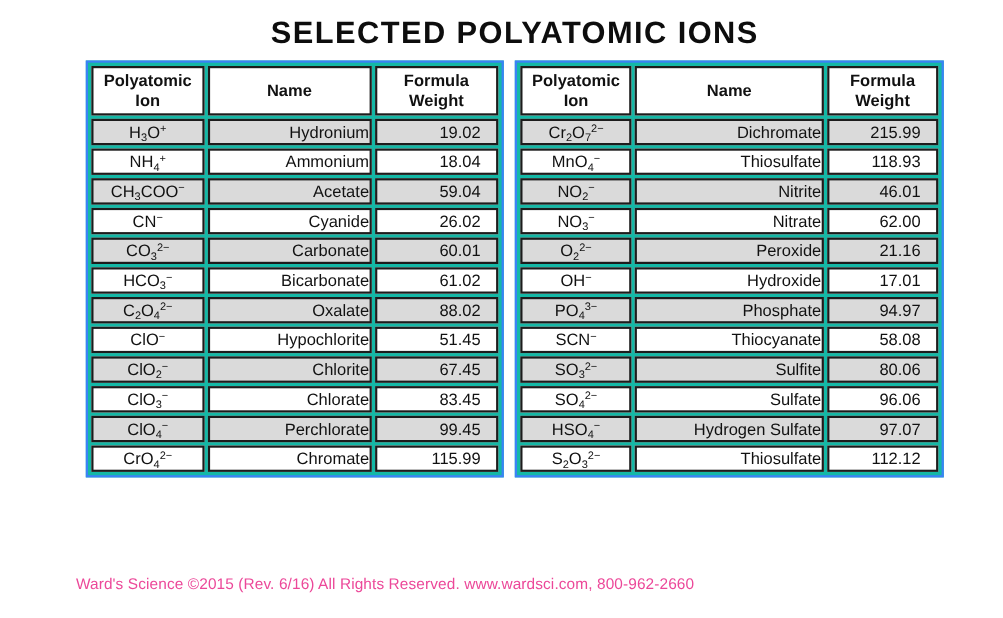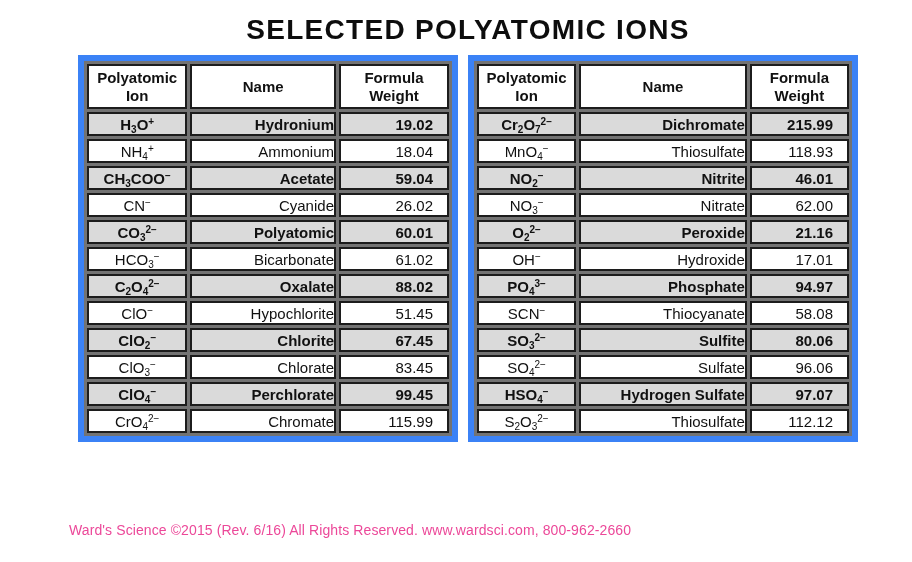--- a/index.html
+++ b/index.html
@@ -32,23 +32,23 @@
     left: 66px;
     top: 55px;
     width: 780px;
     display: flex;
     gap: 10px;
   }
 
   table.ion-table {
     border-collapse: separate;
     border-spacing: 3px;
-    border: 6px solid #3b82f6;
+    border: 2px solid #3b82f6;
     table-layout: fixed;
-    background: #737373;
+    background: #14b8a6;
   }
   table.t-left  { width: 380px; }
   table.t-right { width: 390px; }
 
   .ion-table th, .ion-table td {
     border: 2px solid #1c1c1c;
     padding: 0;
     vertical-align: middle;
     font-size: 15px;
     background: #ffffff;
@@ -57,21 +57,21 @@
     height: 41px;
     font-weight: bold;
     text-align: center;
     line-height: 1.15;
     padding: 0 4px;
   }
   .ion-table td { height: 20px; }
   td.ion    { text-align: center; }
   td.name   { text-align: right; padding-left: 13px; }
   td.weight { text-align: right; padding-right: 14px; }
-  tr.shade td { background: #dadada; font-weight: bold; }
+  tr.shade td { background: #dadada; }
 
   sub, sup {
     font-size: 10px;
     line-height: 0;
     position: relative;
     vertical-align: baseline;
   }
   sub { top: 0.30em; }
   sup { top: -0.50em; }
 
@@ -122,21 +122,21 @@
             <td class="name">Acetate</td>
             <td class="weight">59.04</td>
           </tr>
           <tr>
             <td class="ion">CN<sup>−</sup></td>
             <td class="name">Cyanide</td>
             <td class="weight">26.02</td>
           </tr>
           <tr class="shade">
             <td class="ion">CO<sub>3</sub><sup>2−</sup></td>
-            <td class="name">Polyatomic</td>
+            <td class="name">Carbonate</td>
             <td class="weight">60.01</td>
           </tr>
           <tr>
             <td class="ion">HCO<sub>3</sub><sup>−</sup></td>
             <td class="name">Bicarbonate</td>
             <td class="weight">61.02</td>
           </tr>
           <tr class="shade">
             <td class="ion">C<sub>2</sub>O<sub>4</sub><sup>2−</sup></td>
             <td class="name">Oxalate</td>

